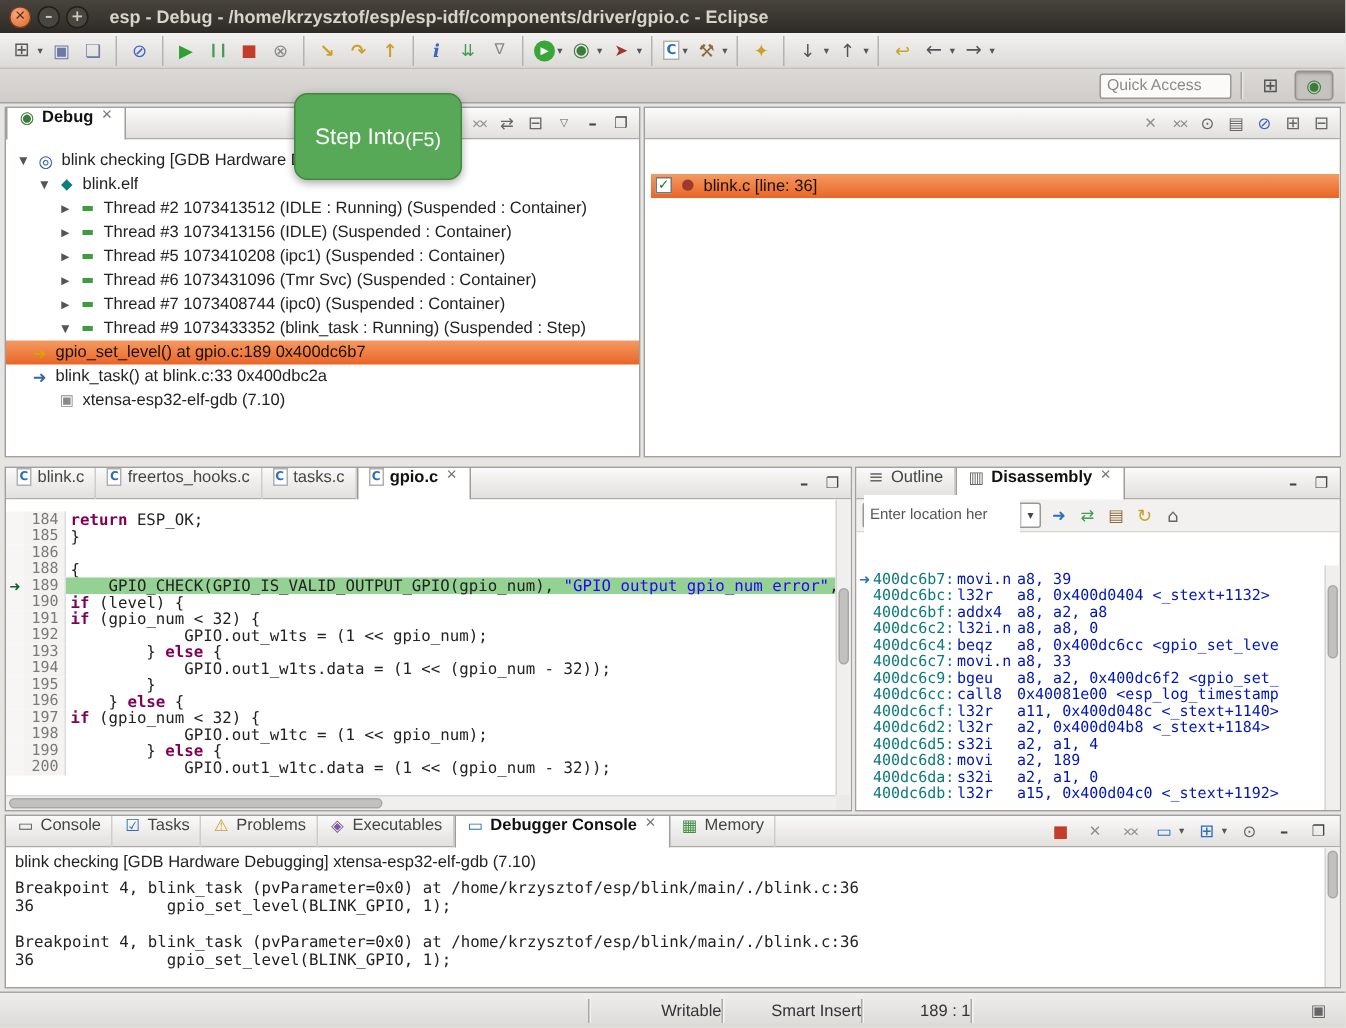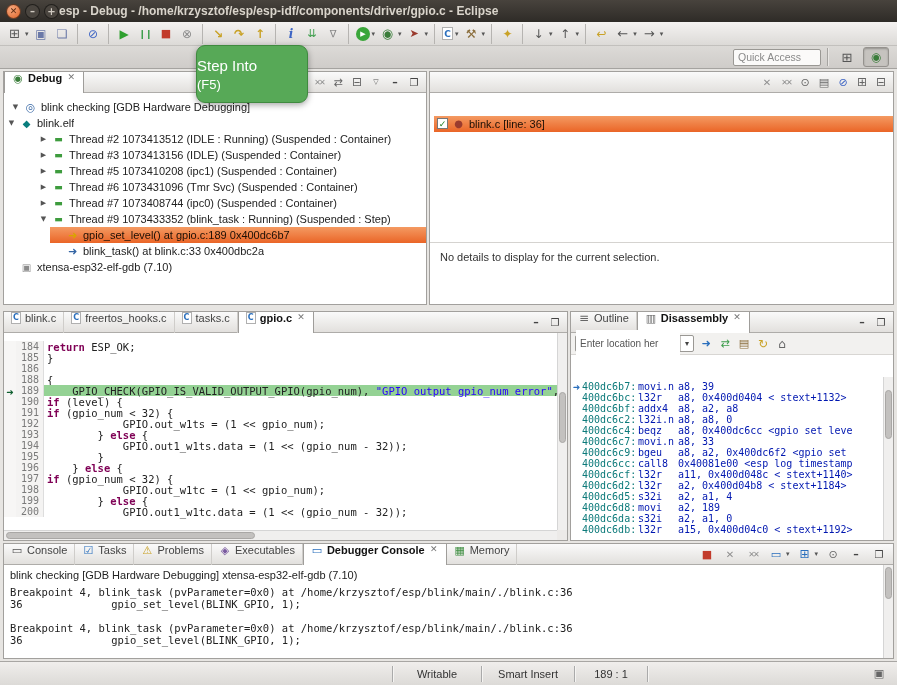--- a/index.html
+++ b/index.html
@@ -13,21 +13,21 @@
   .tabicon{width:12px;height:13px;font-size:11px}
 
   
   .titlebar{position:absolute;left:0;top:0;width:100%;height:22px;background:linear-gradient(#48433d,#2e2b27);display:flex;align-items:center;padding-left:6px;z-index:10}
   .wbtns{display:flex;align-items:center;gap:4px}
   .wbtn{width:15px;height:15px;border-radius:50%;border:1px solid rgba(0,0,0,.55);display:inline-flex;align-items:center;justify-content:center;cursor:pointer;background:#4a453f}
   .wbtn[data-icon="window-close-icon"]{background:radial-gradient(circle at 35% 30%,#f6a97f,#e0662a)}
   .wbtn[data-icon="window-close-icon"]::before{content:"✕";font-size:9px;color:#5e2c12}
   .wbtn[data-icon="window-minimize-icon"]::before{content:"–";font-size:10px;color:#cfc9c0;font-weight:bold}
   .wbtn[data-icon="window-maximize-icon"]::before{content:"+";font-size:10px;color:#cfc9c0;font-weight:bold}
-  .wtitle{margin-left:0;color:#d9d4cb;font-weight:bold;font-size:12px;white-space:nowrap}
+  .wtitle{margin-left:14px;color:#d9d4cb;font-weight:bold;font-size:12px;white-space:nowrap}
 
   
   .maintb{position:absolute;top:22px;left:0;width:100%;height:24px;background:linear-gradient(#f4f2f1,#dcdad7);border-bottom:1px solid #c2c0bd;display:flex;align-items:center;padding:0 4px;z-index:9}
   .tbitem{display:inline-flex;align-items:center;height:20px;padding:0 2px;cursor:pointer}
   .tbitem[data-sep="1"]{border-left:1px solid #b6b4b1;margin-left:4px;padding-left:7px}
   .tbitem[data-caret="1"]::after{content:"▾";font-size:7px;color:#555;margin-left:2px;font-family:"DejaVu Sans",sans-serif}
   .tbi{width:17px;height:17px;font-size:12px}
 
   
   .qastrip{position:absolute;top:46px;left:0;width:100%;height:23px;background:linear-gradient(#dcdad7,#cfccc9);border-bottom:1px solid #a5a3a0;display:flex;align-items:center;justify-content:flex-end;padding-right:8px;gap:6px;z-index:9}
@@ -48,23 +48,23 @@
   .tab[data-variant="active"]{background:#fff;border-left:1px solid #9f9d9a;border-right:1px solid #9f9d9a;font-weight:bold;color:#111;height:22px;margin-bottom:-1px}
   .tclose{display:none;width:10px;height:10px;align-items:center;justify-content:center;cursor:pointer}
   .tclose[data-show="1"]{display:inline-flex}
   .tclose::before{content:"✕";font-size:9px;color:#777;font-family:"DejaVu Sans",sans-serif}
   .vtb{display:flex;align-items:center;gap:3px;padding-right:4px}
 
   
   .tree{padding-top:6px}
   .trow{display:flex;height:16px;align-items:center;white-space:nowrap;cursor:default}
   .trow[data-level="0"]{padding-left:4px}
-  .trow[data-level="1"]{}
+  .trow[data-level="1"]{padding-left:18px}
   .trow[data-level="2"]{padding-left:32px}
-  .trow[data-level="3"]{padding-left:46px}
+  .trow[data-level="3"]{}
   .trow-in{display:flex;flex:1;align-items:center;gap:4px;height:16px;overflow:hidden;padding:0 3px}
   .trow[data-variant="selected"] .trow-in{background:linear-gradient(#f49a62,#ea6527);color:#1c0f05}
   .exp{width:9px;font-size:7px;color:#555;text-align:center;font-family:"DejaVu Sans",sans-serif;flex-shrink:0;cursor:pointer}
   .exp[data-exp="open"]::before{content:"▼"}
   .exp[data-exp="closed"]::before{content:"▶"}
   .tlabel{overflow:hidden;text-overflow:clip}
 
   
   .bp-list{padding-top:22px}
   .bp-list .trow{height:17px}
@@ -109,26 +109,26 @@
 
   
   .cbanner{font-size:11px;color:#222;padding:4px 6px 2px}
   .cline{font-family:"DejaVu Sans Mono",monospace;font-size:10.5px;line-height:12px;white-space:pre;padding-left:6px;min-height:12px}
   .clines{padding-top:3px}
 
   
   .statusbar{position:absolute;left:0;top:661px;width:100%;height:24px;background:linear-gradient(#f0eeec,#dcdad7);border-top:1px solid #a8a6a3;display:flex;align-items:center;z-index:5}
   .sspacer{width:392px;flex:none}
   .ssep{width:1px;height:16px;background:#aaa;box-shadow:1px 0 0 #f5f4f2;flex:none}
-  .scell{text-align:center;color:#333;flex:none}
+  .scell{text-align:right;color:#333;flex:none}
   .sfill{flex:1}
   .stb{display:flex;align-items:center;padding-right:10px;gap:4px}
 
   
-  .tooltip{position:absolute;left:196px;top:45px;width:112px;height:58px;background:#57a957;border:1px solid #3f8a3f;border-radius:9px;box-shadow:0 2px 6px rgba(0,0,0,.35);display:flex;flex-direction:column;justify-content:center;color:#fff;z-index:60}
+  .tooltip{position:absolute;left:196px;top:62px;width:112px;height:58px;background:#57a957;border:1px solid #3f8a3f;border-radius:9px;box-shadow:0 2px 6px rgba(0,0,0,.35);display:flex;flex-direction:row;align-items:center;justify-content:center;color:#fff;z-index:60}
   .tooltip .t1{font-size:15px}
   .tooltip .t2{font-size:13px;margin-top:3px}
 
   
   [data-icon="new-wizard-icon"]::before{content:"⊞";color:#5a5a5a;font-size:13px}
   [data-icon="save-icon"]::before{content:"▣";color:#6b79a8;font-size:12px}
   [data-icon="save-all-icon"]::before{content:"❏";color:#6b79a8;font-size:12px}
   [data-icon="skip-breakpoints-icon"]::before{content:"⊘";color:#3d64c4;font-size:12px}
   [data-icon="resume-icon"]::before{content:"▶";color:#2fa02f;font-size:12px}
   [data-icon="suspend-icon"]::before{content:"❙❙";color:#3f9e4d;font-size:9px;letter-spacing:-1px;font-weight:bold}
@@ -465,23 +465,20 @@
     <div class="bp-list" style="flex:1">
 
         <div class="trow" data-level="0" data-variant="selected">
           <div class="trow-in">
             <span class="cbx" data-checked="1"></span>
             <span class="gi ti" data-icon="breakpoint-icon"></span>
             <span class="tlabel">blink.c [line: 36]</span>
           </div>
         </div>
       </div>
-    <div class="bp-details">
-      <span>No details to display for the current selection.</span>
-    </div>
   </div>
 </div>
 
 <div class="panel" style="left:3px;top:311px;width:565px;height:230px">
   <div class="phead">
     <div class="tabs">
 
         <div class="tab">
           <span class="gi tabicon" data-icon="c-file-icon"></span>
           <span>blink.c</span>

